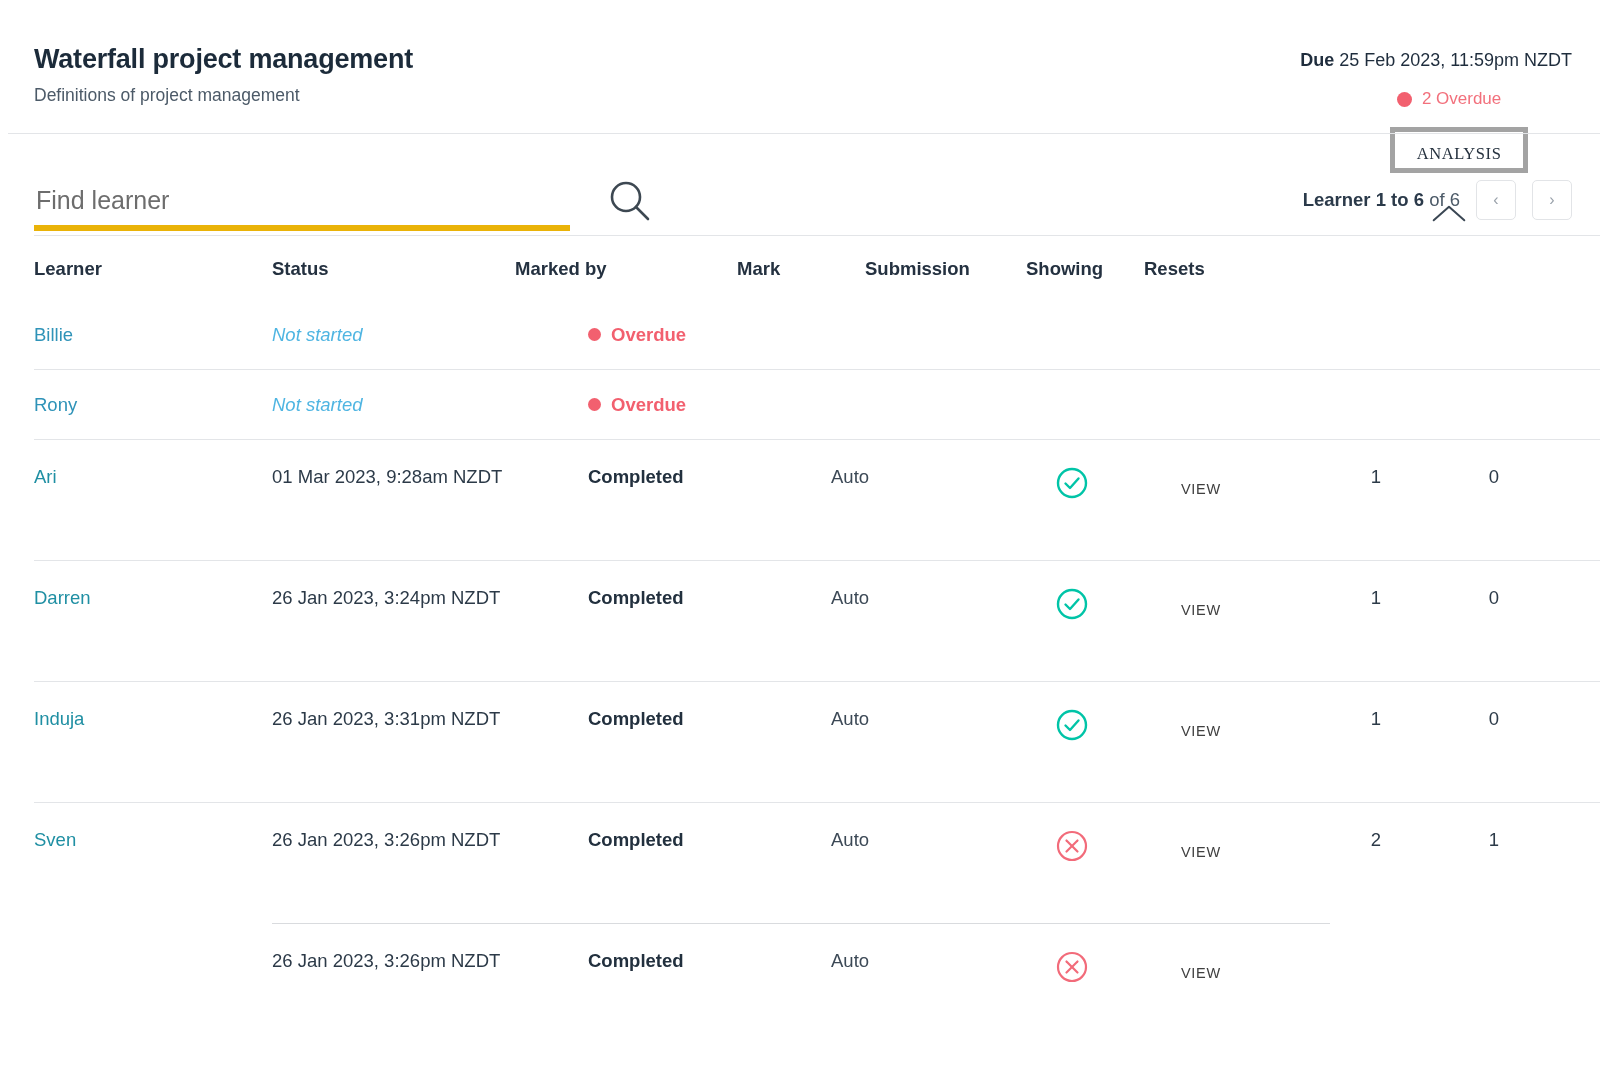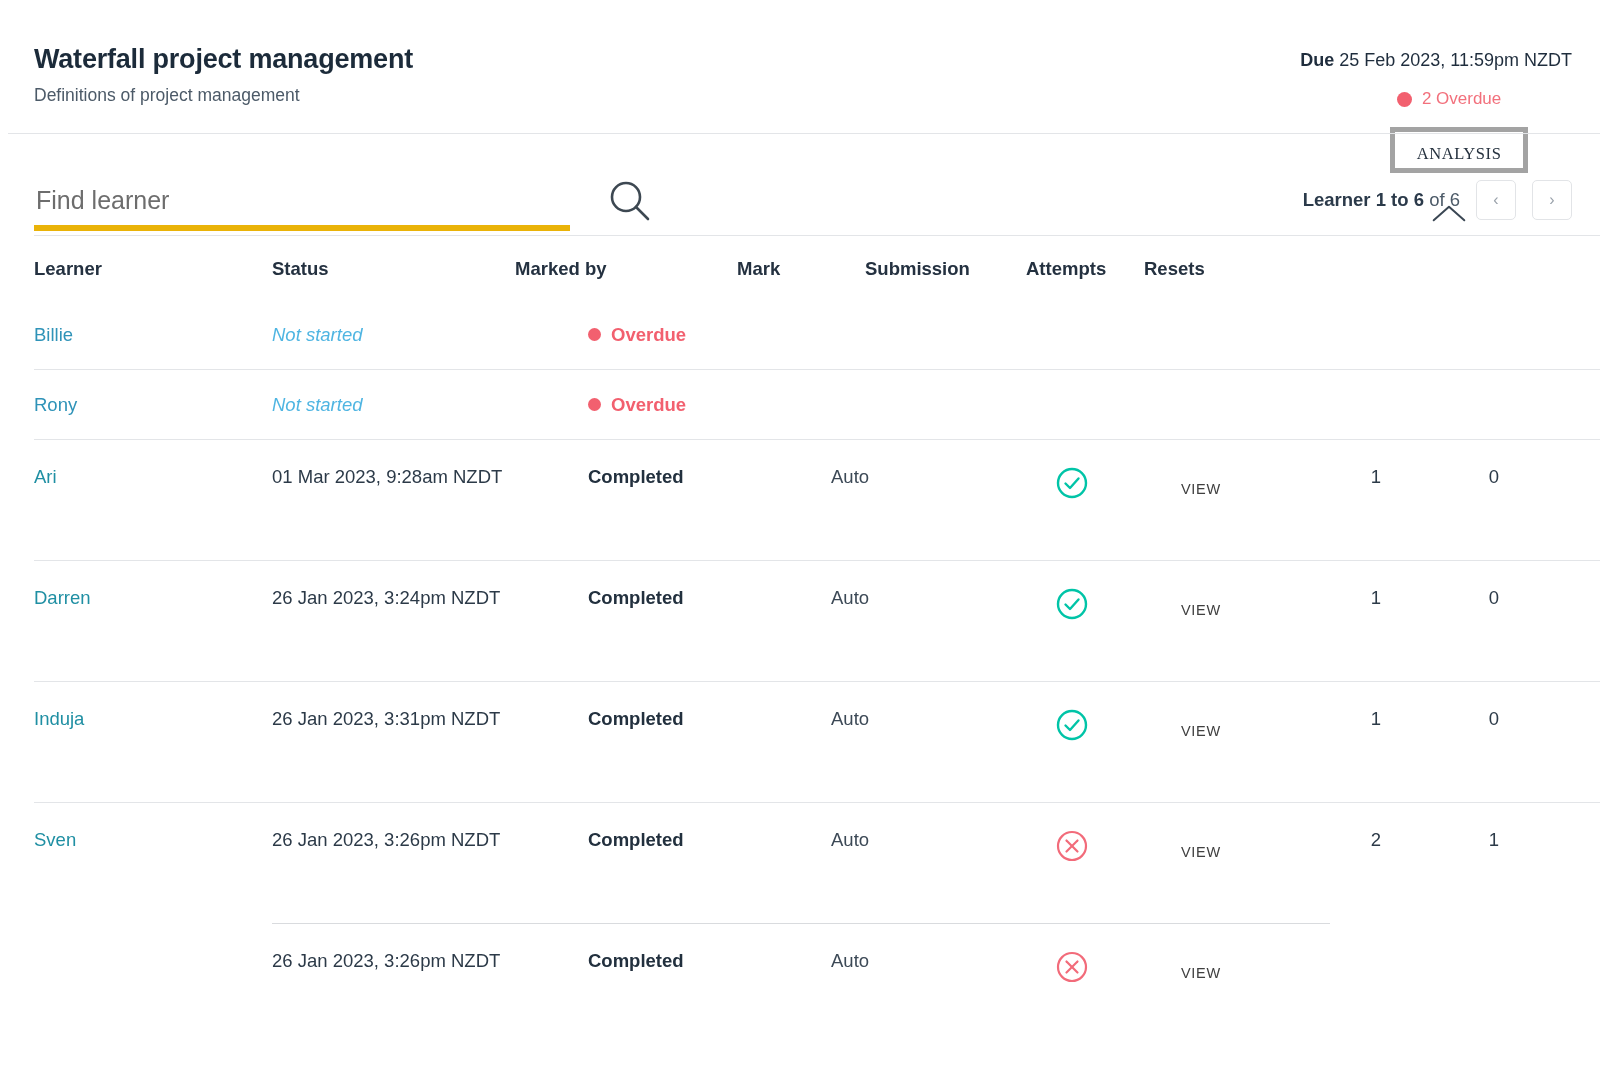--- a/index.html
+++ b/index.html
@@ -184,21 +184,21 @@
   <div class="table">
 
     <div class="rule"></div>
 
     <div class="row head">
       <div class="c-learner">Learner</div>
       <div class="c-status">Status</div>
       <div class="c-markedby">Marked by</div>
       <div class="c-mark">Mark</div>
       <div class="c-submission">Submission</div>
-      <div class="c-attempts">Attempts</div>
+      <div class="c-attempts">Showing</div>
       <div class="c-resets">Resets</div>
     </div>
 
     <div class="row compact">
       <div class="c-learner">
         <span class="learner-link">Billie</span>
       </div>
       <div class="c-submitted">
         <span class="not-started">Not started</span>
       </div>

